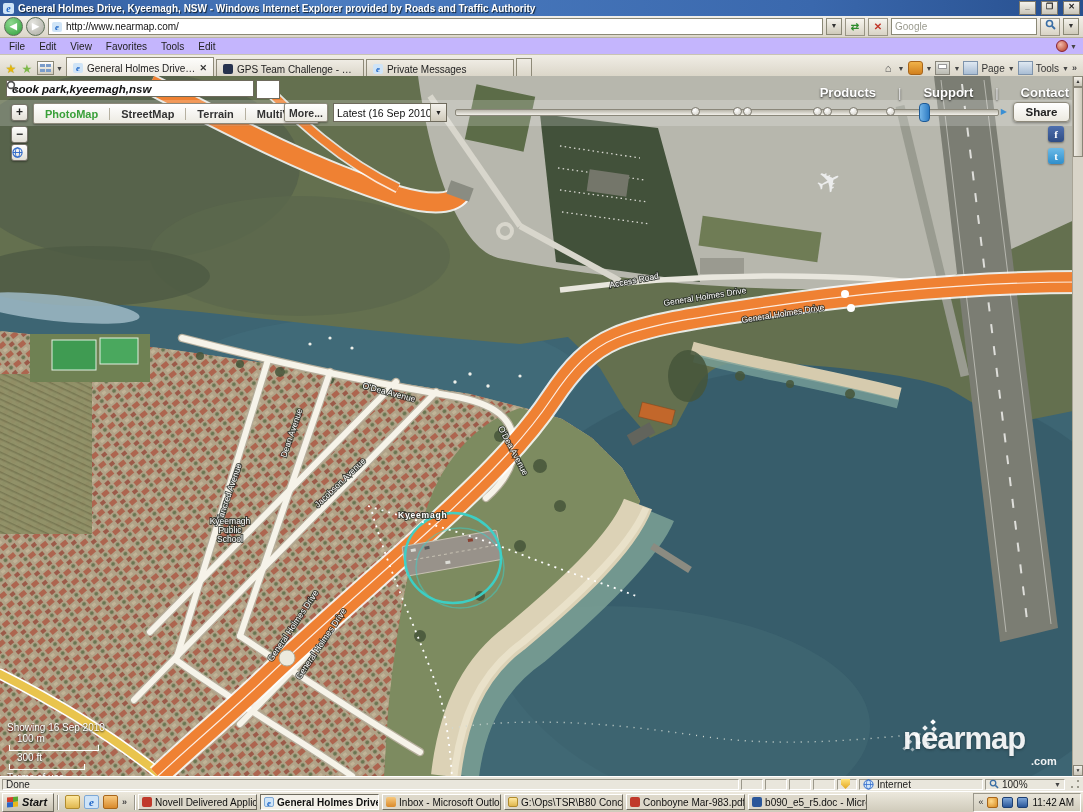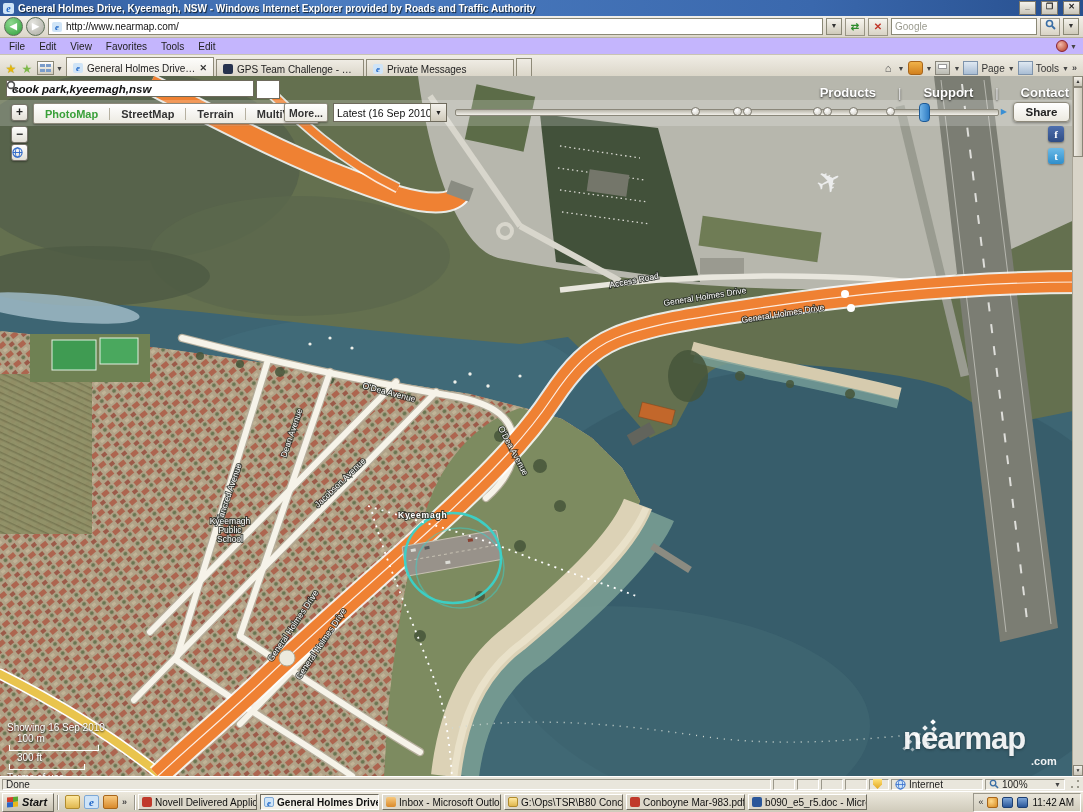--- a/index.html
+++ b/index.html
@@ -498,21 +498,21 @@
 
   <div class="statusbar">
     <div class="pane done">Done</div>
     <div class="pane sm"></div>
     <div class="pane sm"></div>
     <div class="pane sm"></div>
     <div class="pane sm"></div>
     <div class="pane" style="width:20px">
         <span class="shield"></span>
       </div>
-    <div class="pane" style="width:92px">
+    <div class="pane" style="width:124px">
       <svg width="11" height="11" viewBox="0 0 12 12">
           <circle cx="6" cy="6" r="5" fill="#cfe4f7" stroke="#2a66c9" stroke-width="1"></circle>
           <ellipse cx="6" cy="6" rx="2.3" ry="5" fill="none" stroke="#2a66c9" stroke-width=".8"></ellipse>
           <line x1="1" y1="6" x2="11" y2="6" stroke="#2a66c9" stroke-width=".8"></line>
         </svg>
       <span>Internet</span>
     </div>
     <div class="pane" style="width:80px">
       <svg width="10" height="10" viewBox="0 0 11 11">
           <circle cx="4.5" cy="4.5" r="3" fill="none" stroke="#3a6ea5" stroke-width="1.4"></circle>

